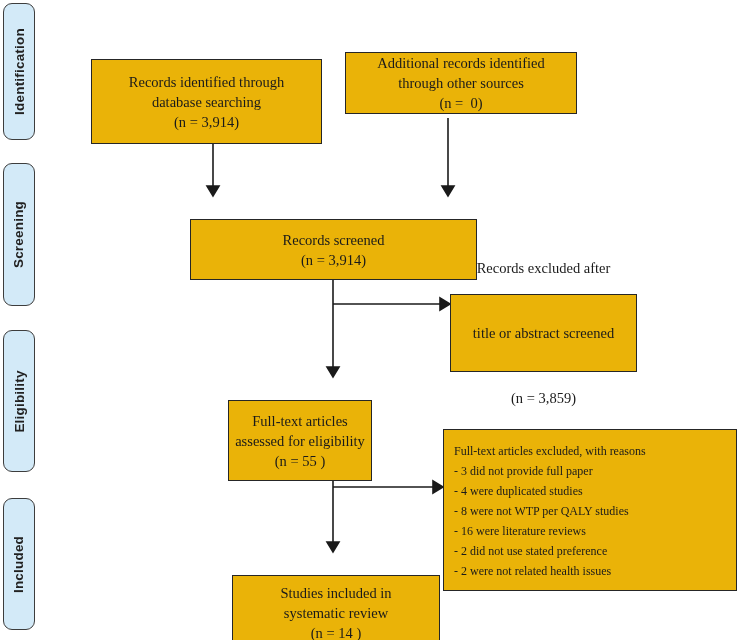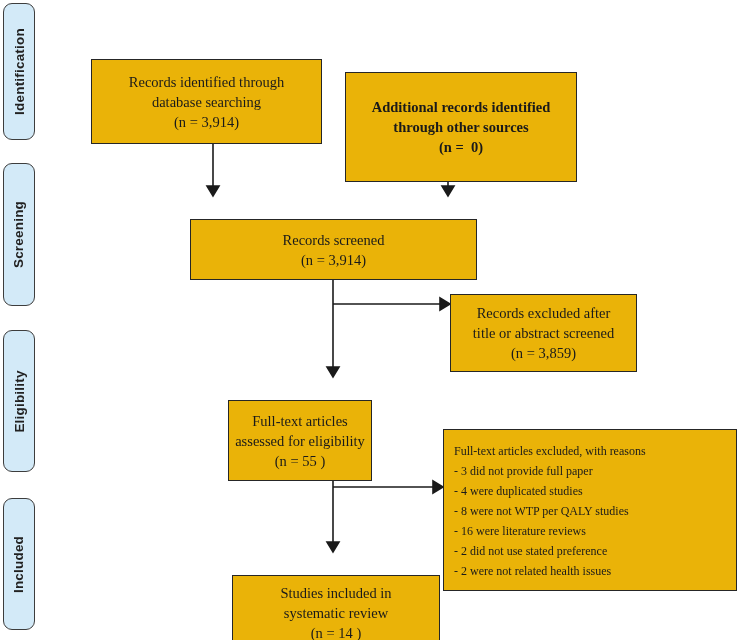--- a/index.html
+++ b/index.html
@@ -109,32 +109,32 @@
   <div class="stage" style="left:3px; top:498px; width:32px; height:132px;">
     <span class="stage-label">Included</span>
   </div>
 
   <div class="fbox" style="left:91px; top:35px; width:231px; height:85px;">
     <span class="box-line">Records identified through</span>
     <span class="box-line">database searching</span>
     <span class="box-line">(n = 3,914)</span>
   </div>
 
-  <div class="fbox" style="left:345px; top:48px; width:232px; height:110px;font-weight:bold;">
+  <div class="fbox" style="left:345px; top:28px; width:232px; height:62px;">
     <span class="box-line">Additional records identified</span>
     <span class="box-line">through other sources</span>
     <span class="box-line">(n =  0)</span>
   </div>
 
   <div class="fbox" style="left:190px; top:195px; width:287px; height:61px;">
     <span class="box-line">Records screened</span>
     <span class="box-line">(n = 3,914)</span>
   </div>
 
-  <div class="fbox" style="left:450px; top:270px; width:187px; height:78px;">
+  <div class="fbox" style="left:450px; top:270px; width:187px; height:78px;gap:45px;">
     <span class="box-line">Records excluded after</span>
     <span class="box-line">title or abstract screened</span>
     <span class="box-line">(n = 3,859)</span>
   </div>
 
   <div class="fbox" style="left:228px; top:376px; width:144px; height:81px;">
     <span class="box-line">Full-text articles</span>
     <span class="box-line">assessed for eligibility</span>
     <span class="box-line">(n = 55 )</span>
   </div>

